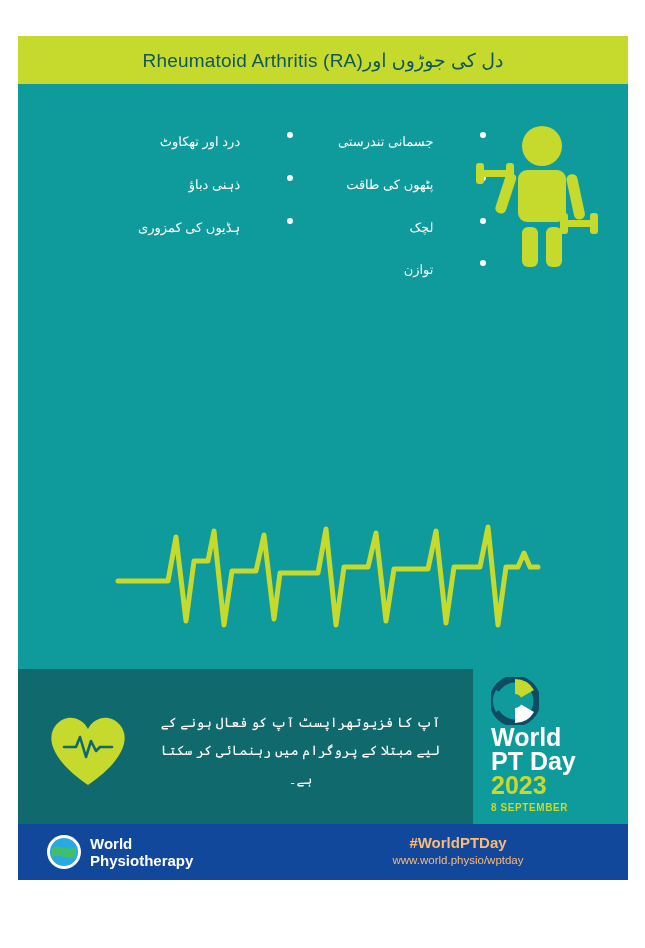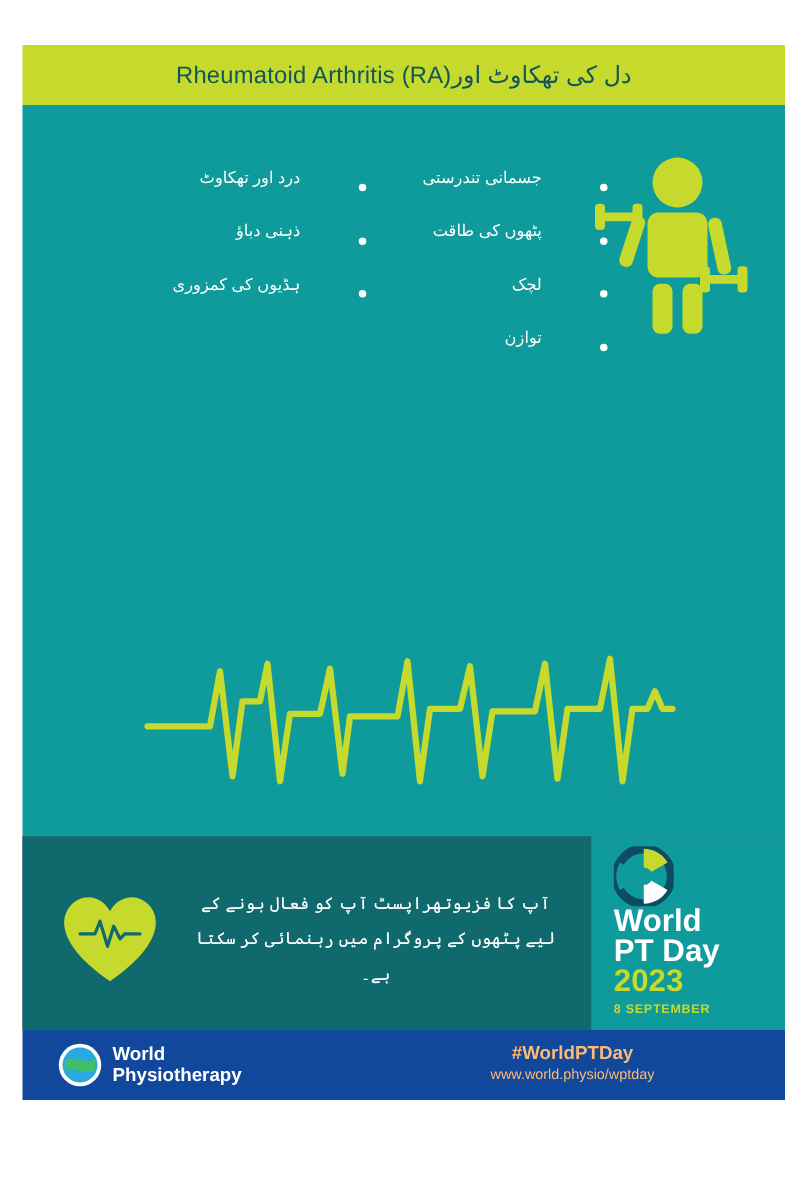--- a/index.html
+++ b/index.html
@@ -70,21 +70,21 @@
     height: 175px;
   }
   .bullet-col {
     position: absolute;
     direction: rtl;
   }
   .bullet-col.left  { left: 120px; top: 8px; }
   .bullet-col.right { left: 320px; top: 8px; }
   .bullet {
     display: flex;
-    align-items: flex-end;
+    align-items: flex-start;
     justify-content: flex-start;
     flex-direction: row;
     margin-bottom: 22px;
     color: #ffffff;
     font-size: 13px;
     direction: rtl;
     white-space: nowrap;
     gap: 33px;
   }
   .bullet .dot {
@@ -212,21 +212,21 @@
   .hashtag { font-size: 15px; font-weight: bold; display: block; }
   .url { font-size: 11.5px; display: block; margin-top: 3px; }
 </style>
 </head>
 <body>
 
 <div class="poster">
 
   <div class="header">
     <div class="header-title">
-      <span>دل کی تھکاوٹ اور</span><span class="latin">Rheumatoid Arthritis (RA)</span>
+      <span>دل کی جوڑوں اور</span><span class="latin">Rheumatoid Arthritis (RA)</span>
     </div>
   </div>
 
   <div class="body-teal">
 
     <div class="paras">
     </div>
 
     <div class="bullets-wrap">
 
@@ -294,21 +294,21 @@
   </div>
 
   <div class="bottom-band">
     <div class="band-left">
       <div class="heart">
         <svg viewBox="0 0 92 90" width="92" height="90" xmlns="http://www.w3.org/2000/svg">
           <path d="M46 84 C8 58 4 36 14 24 C24 12 40 16 46 28 C52 16 68 12 78 24 C88 36 84 58 46 84 Z" fill="#c6d92d"></path>
           <polyline fill="none" stroke="#10696d" stroke-width="2.6" stroke-linejoin="round" stroke-linecap="round" points="22,46 34,46 38,36 44,56 49,40 54,50 58,46 70,46"></polyline>
         </svg>
       </div>
-      <div class="band-text">آپ کا فزیوتھراپسٹ آپ کو فعال ہونے کے لیے پٹھوں کے پروگرام میں رہنمائی کر سکتا ہے۔</div>
+      <div class="band-text">آپ کا فزیوتھراپسٹ آپ کو فعال ہونے کے لیے مبتلا کے پروگرام میں رہنمائی کر سکتا ہے۔</div>
     </div>
 
     <div class="band-right">
       <div class="wptd-logo">
         <svg viewBox="0 0 48 48" width="48" height="48" xmlns="http://www.w3.org/2000/svg">
           <circle cx="24" cy="24" r="22" fill="none" stroke="#0d4c63" stroke-width="7"></circle>
           <path d="M24 2 a22 22 0 0 1 19 11 l-19 11 z" fill="#c6d92d"></path>
           <path d="M43 35 a22 22 0 0 1 -19 11 l0 -22 z" fill="#ffffff"></path>
           <path d="M5 35 a22 22 0 0 1 0 -22 l19 11 z" fill="#0f9b9b"></path>
           <circle cx="24" cy="24" r="7" fill="#0f9b9b"></circle>

